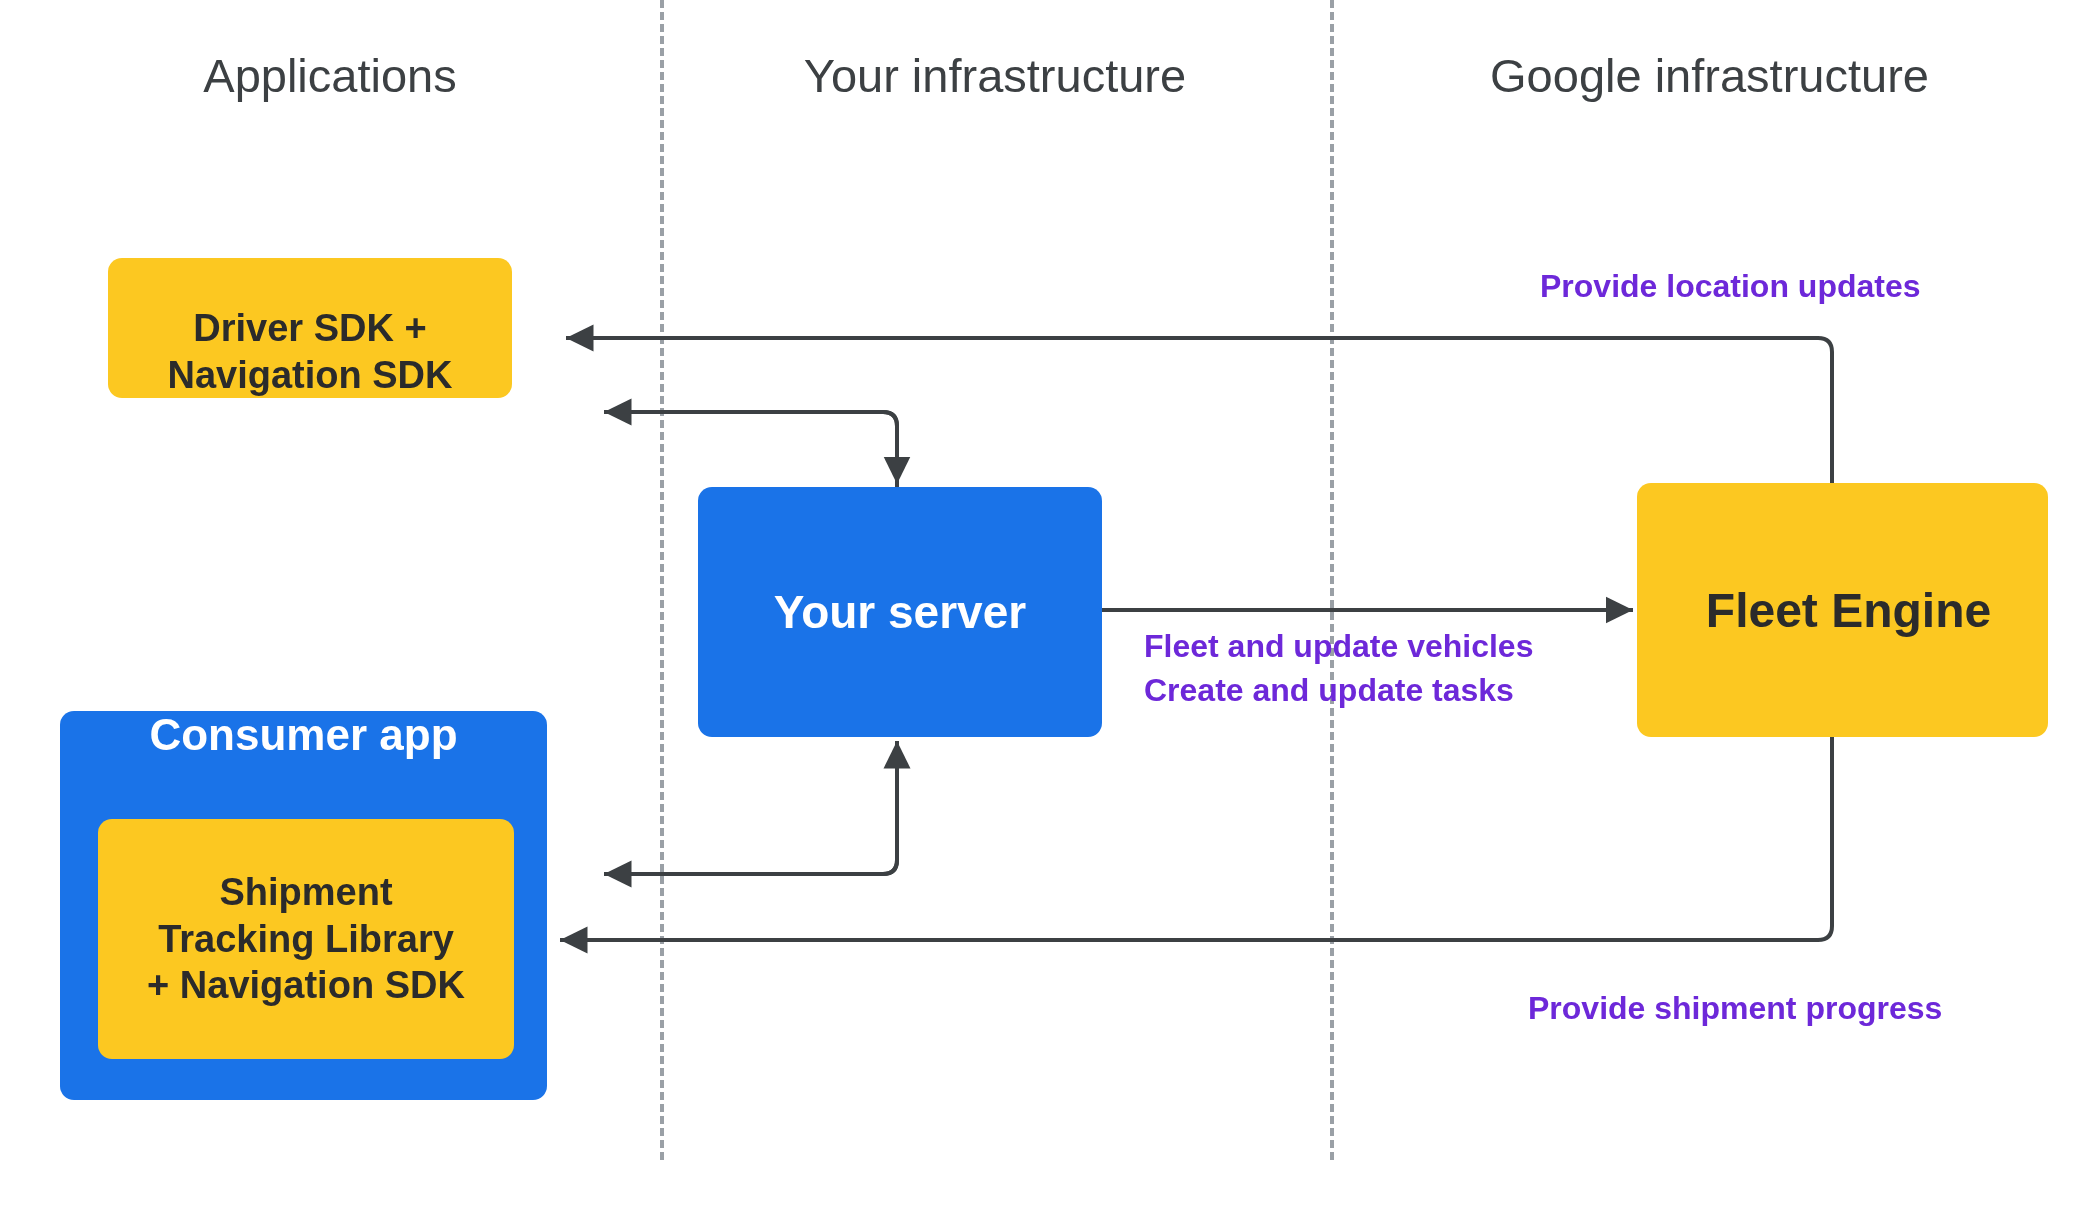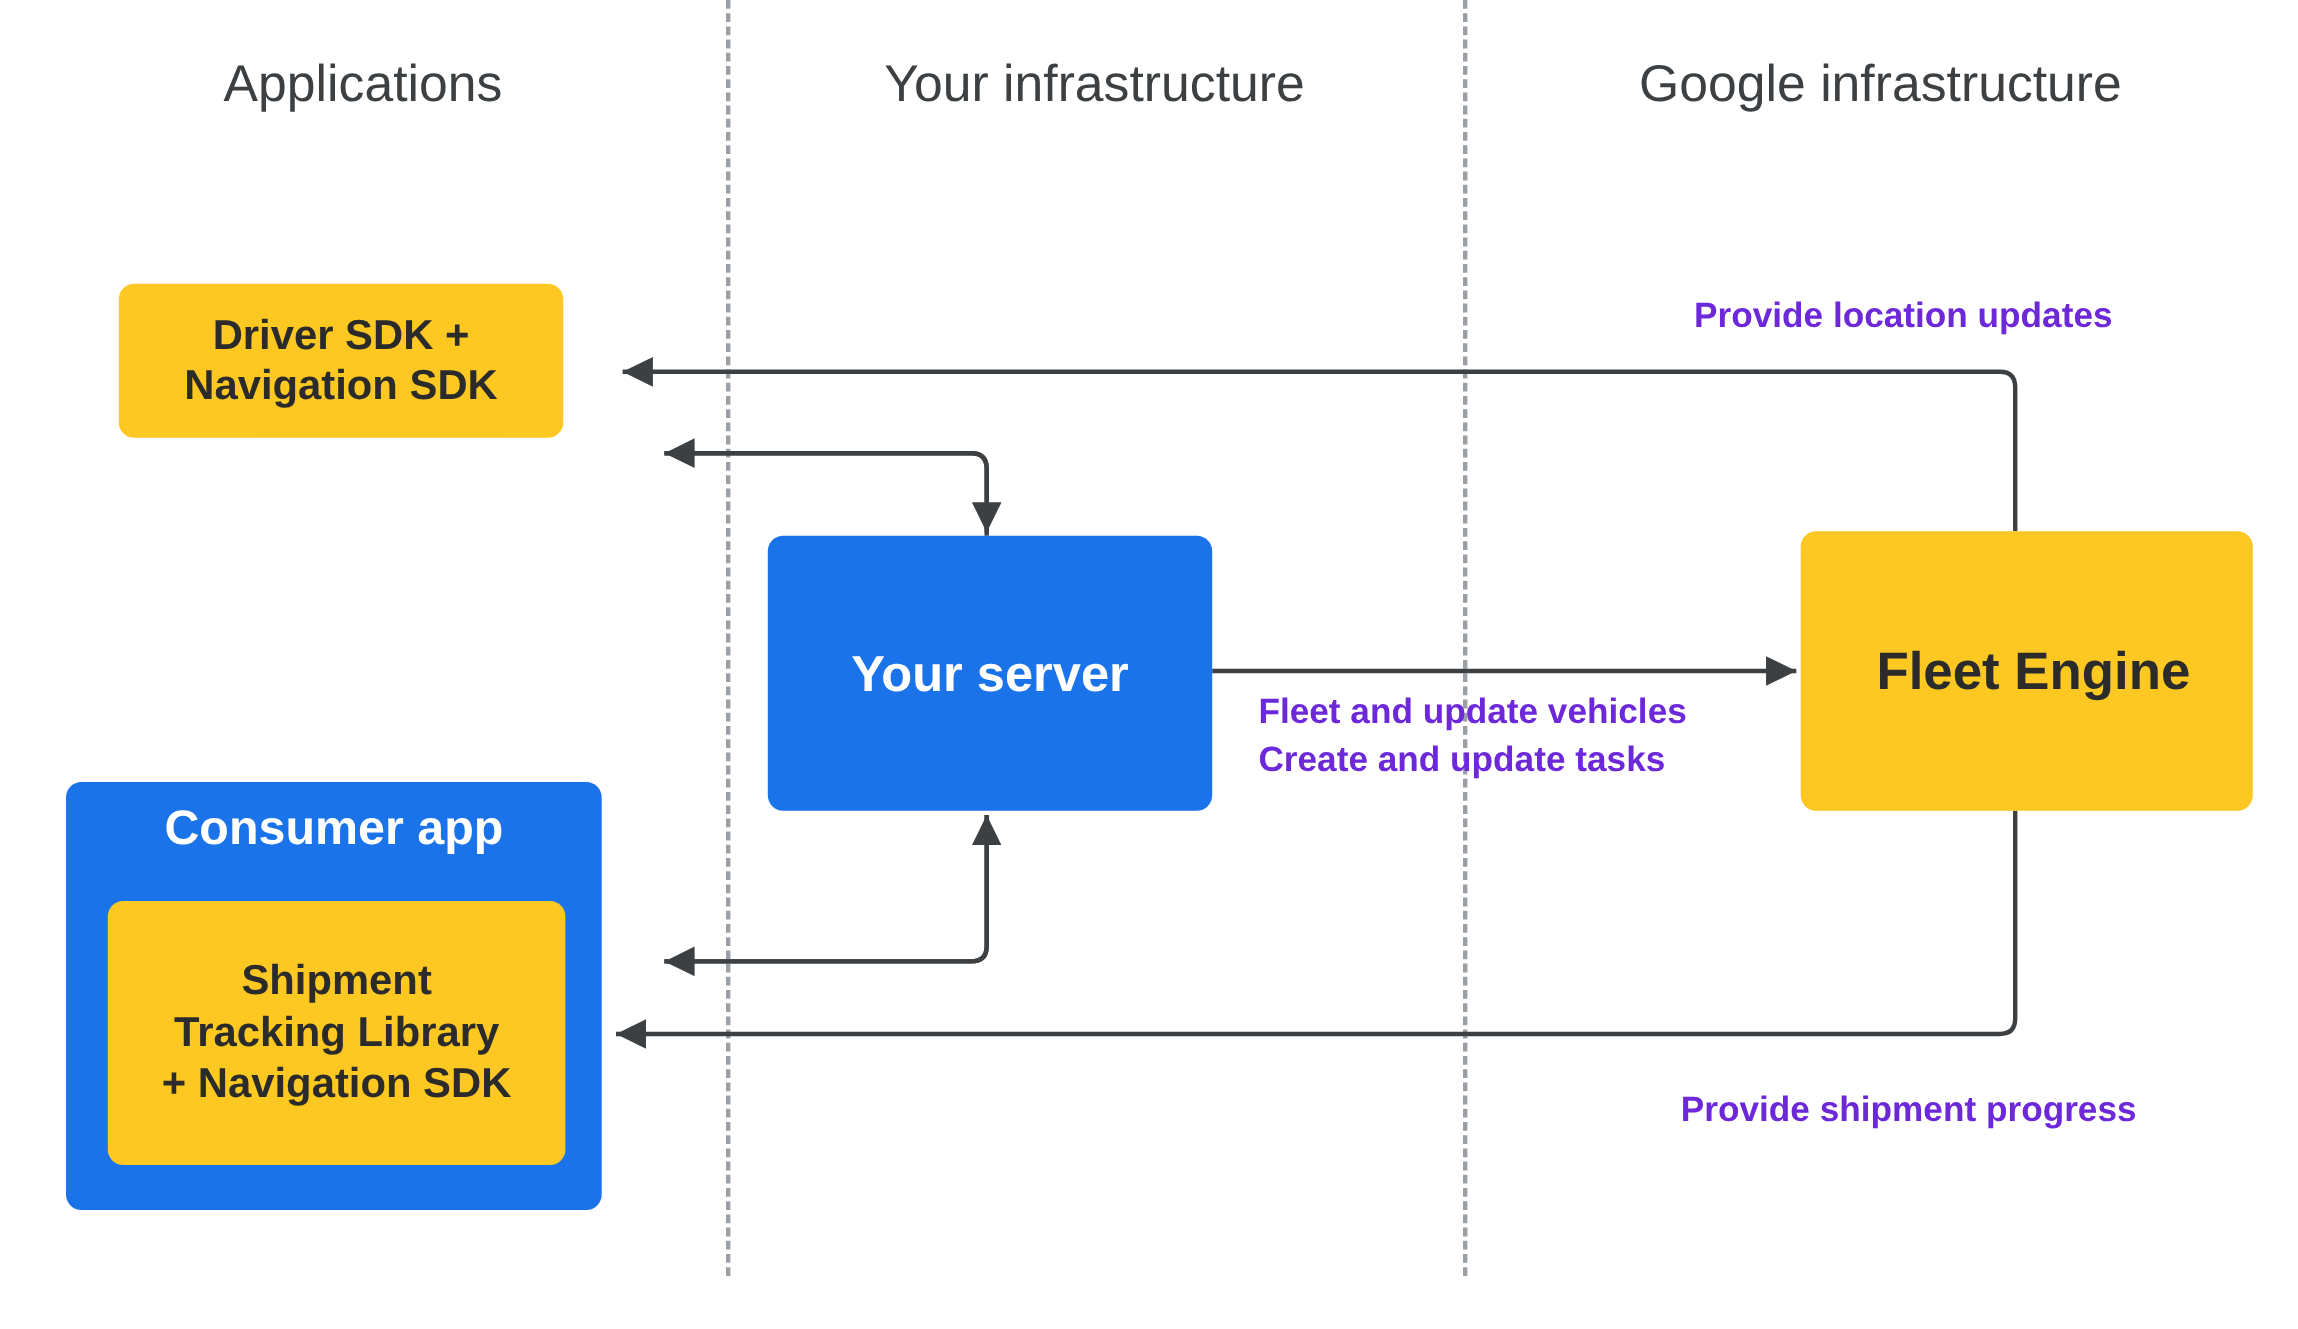--- a/index.html
+++ b/index.html
@@ -73,25 +73,25 @@
     font-size:48px;
     font-weight:bold;
     text-align:center;
     white-space:nowrap;
     margin-left:12px;
   }
 
   
   #driver-app{left:60px;top:152px;width:487px;height:202px;}
   #driver-app .app-title{margin-top:16px;}
-  #driver-sdk{left:108px;top:258px;width:404px;height:140px;justify-content:center;}
+  #driver-sdk{left:108px;top:258px;width:404px;height:140px;justify-content:flex-end;}
 
   
   #consumer-app{left:60px;top:711px;width:487px;height:389px;}
-  #consumer-app .app-title{margin-top:18px;}
+  #consumer-app .app-title{}
   #consumer-sdk{left:98px;top:819px;width:416px;height:240px;justify-content:center;}
 
   
   #your-server{left:698px;top:487px;width:404px;height:250px;justify-content:center;}
 
   
   #fleet-engine{left:1637px;top:483px;width:411px;height:254px;justify-content:center;}
 
   .edge-label{
     position:absolute;

